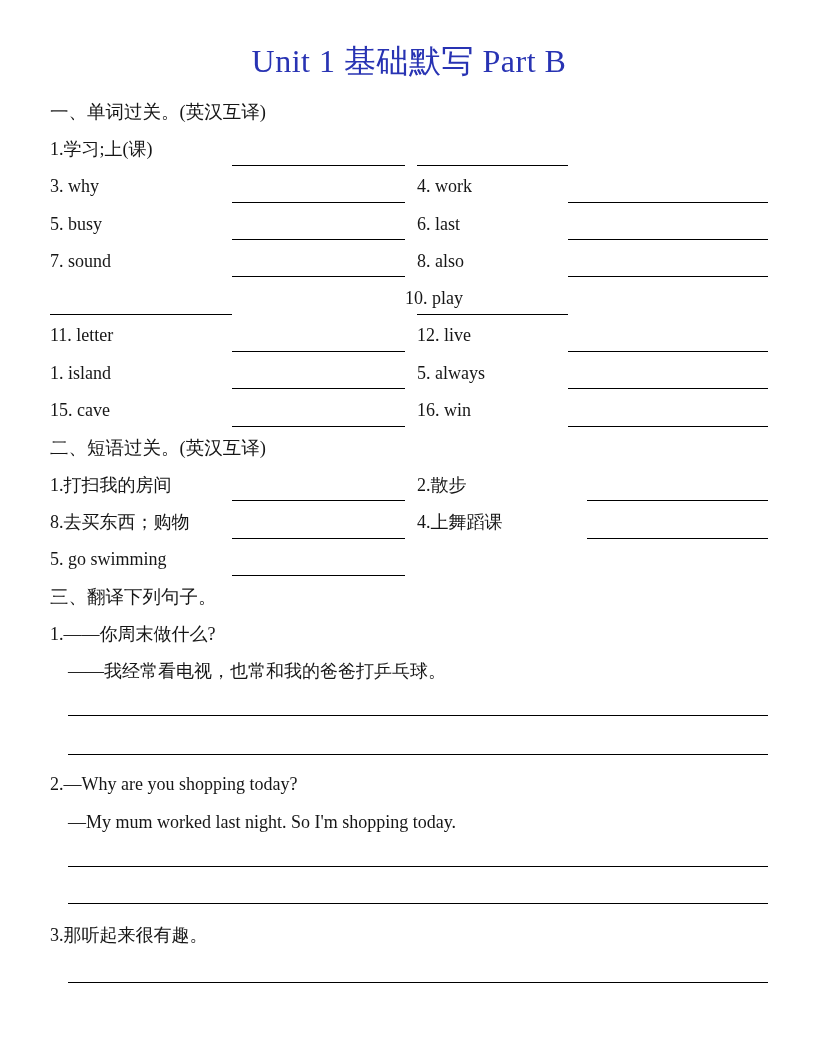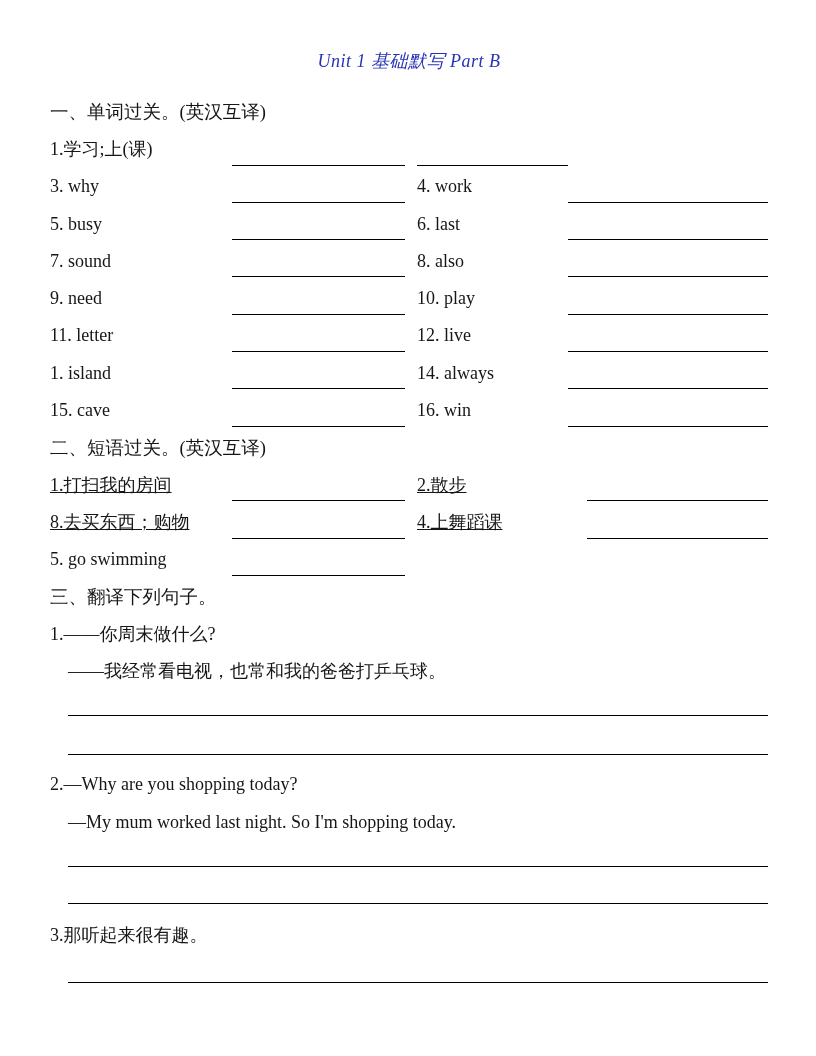--- a/index.html
+++ b/index.html
@@ -5,31 +5,30 @@
   html,body{margin:0;padding:0;background:#ffffff;}
   .page{
     width:816px;height:1056px;box-sizing:border-box;
     padding:44px 48px 0 50px;
     background:#ffffff;color:#161616;
     font-family:"Liberation Serif","DejaVu Serif",serif;
     overflow:hidden;
   }
   .title{
     margin:0;text-align:center;font-weight:normal;
-    font-size:18px;line-height:34px;letter-spacing:.5px;
+    font-size:32px;line-height:34px;letter-spacing:.5px;
     color:#2833b3;
-    font-style:italic;
   }
   .row{height:37.3px;display:grid;align-items:end;font-size:18px;}
   .row .lab{padding-bottom:5px;line-height:1.2;white-space:nowrap;}
   .heading{grid-template-columns:1fr;}
   .heading .lab{font-size:18.5px;}
   .first-heading{margin-top:13px;}
   .pair{grid-template-columns:182px 173px 12px 151px 1fr;}
-  .pair.phrase{grid-template-columns:182px 173px 12px 170px 1fr;text-decoration:underline;}
+  .pair.phrase{grid-template-columns:182px 173px 12px 170px 1fr;}
   .pair.solo{grid-template-columns:182px 173px 1fr;}
   .blank{align-self:stretch;border-bottom:1.5px solid #000;}
   .textrow{grid-template-columns:1fr;}
   .indent .lab{padding-left:18px;}
   .ansline{border-bottom:1.5px solid #000;margin-left:18px;}
   .h27{height:27px}.h38{height:38px}.h28{height:28px}.h36{height:36px}.h30{height:30px}
   .mt9{margin-top:9px}.mt10{margin-top:10px}
 </style>
 </head>
 <body>
@@ -67,40 +66,39 @@
 
   <div class="row pair">
     <span class="lab">7. sound</span>
     <span class="blank"></span>
     <span></span>
     <span class="lab">8. also</span>
     <span class="blank"></span>
   </div>
 
   <div class="row pair">
-    <span class="lab">9. need</span>
     <span class="blank"></span>
     <span></span>
     <span class="lab">10. play</span>
     <span class="blank"></span>
   </div>
 
   <div class="row pair">
     <span class="lab">11. letter</span>
     <span class="blank"></span>
     <span></span>
     <span class="lab">12. live</span>
     <span class="blank"></span>
   </div>
 
   <div class="row pair">
     <span class="lab">1. island</span>
     <span class="blank"></span>
     <span></span>
-    <span class="lab">14. always</span>
+    <span class="lab">5. always</span>
     <span class="blank"></span>
   </div>
 
   <div class="row pair">
     <span class="lab">15. cave</span>
     <span class="blank"></span>
     <span></span>
     <span class="lab">16. win</span>
     <span class="blank"></span>
   </div>

